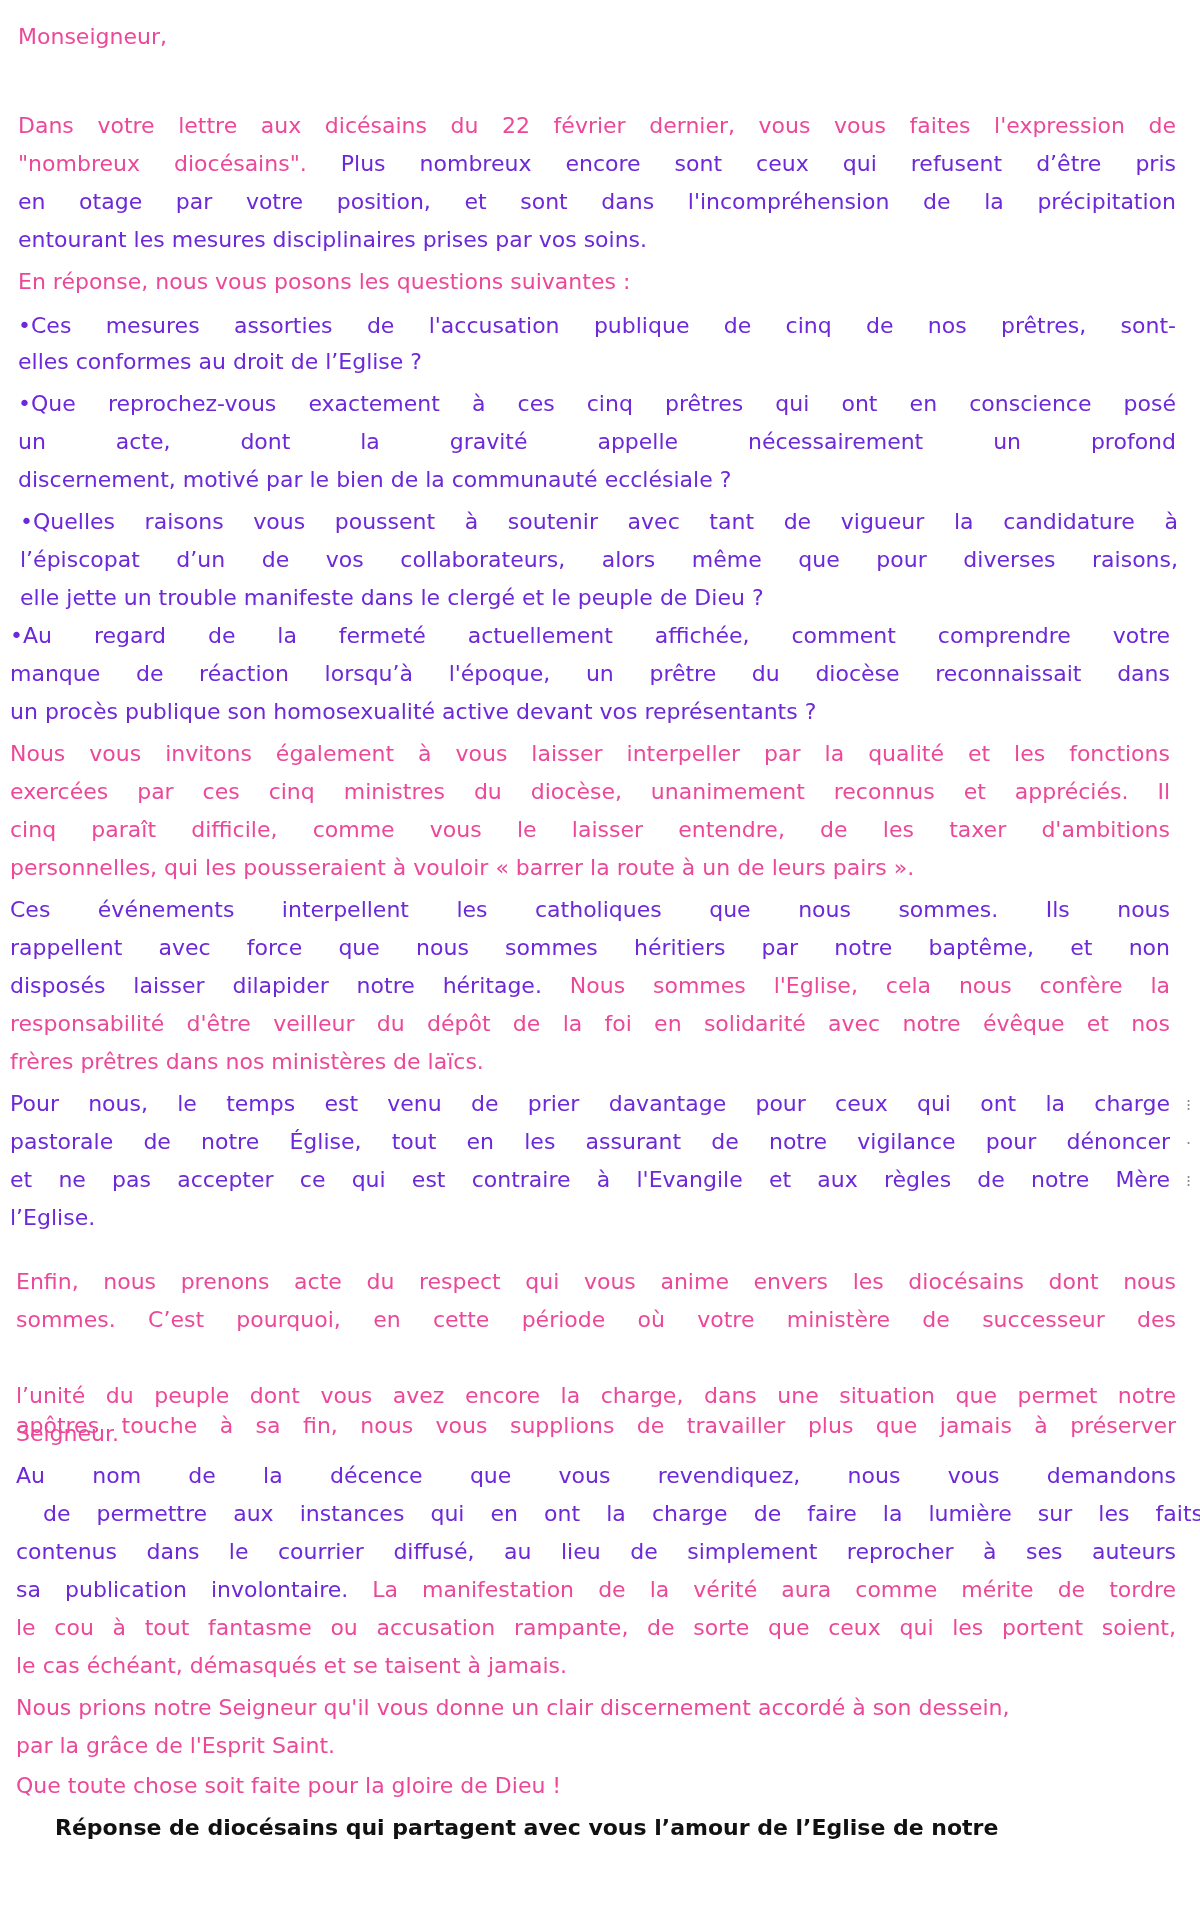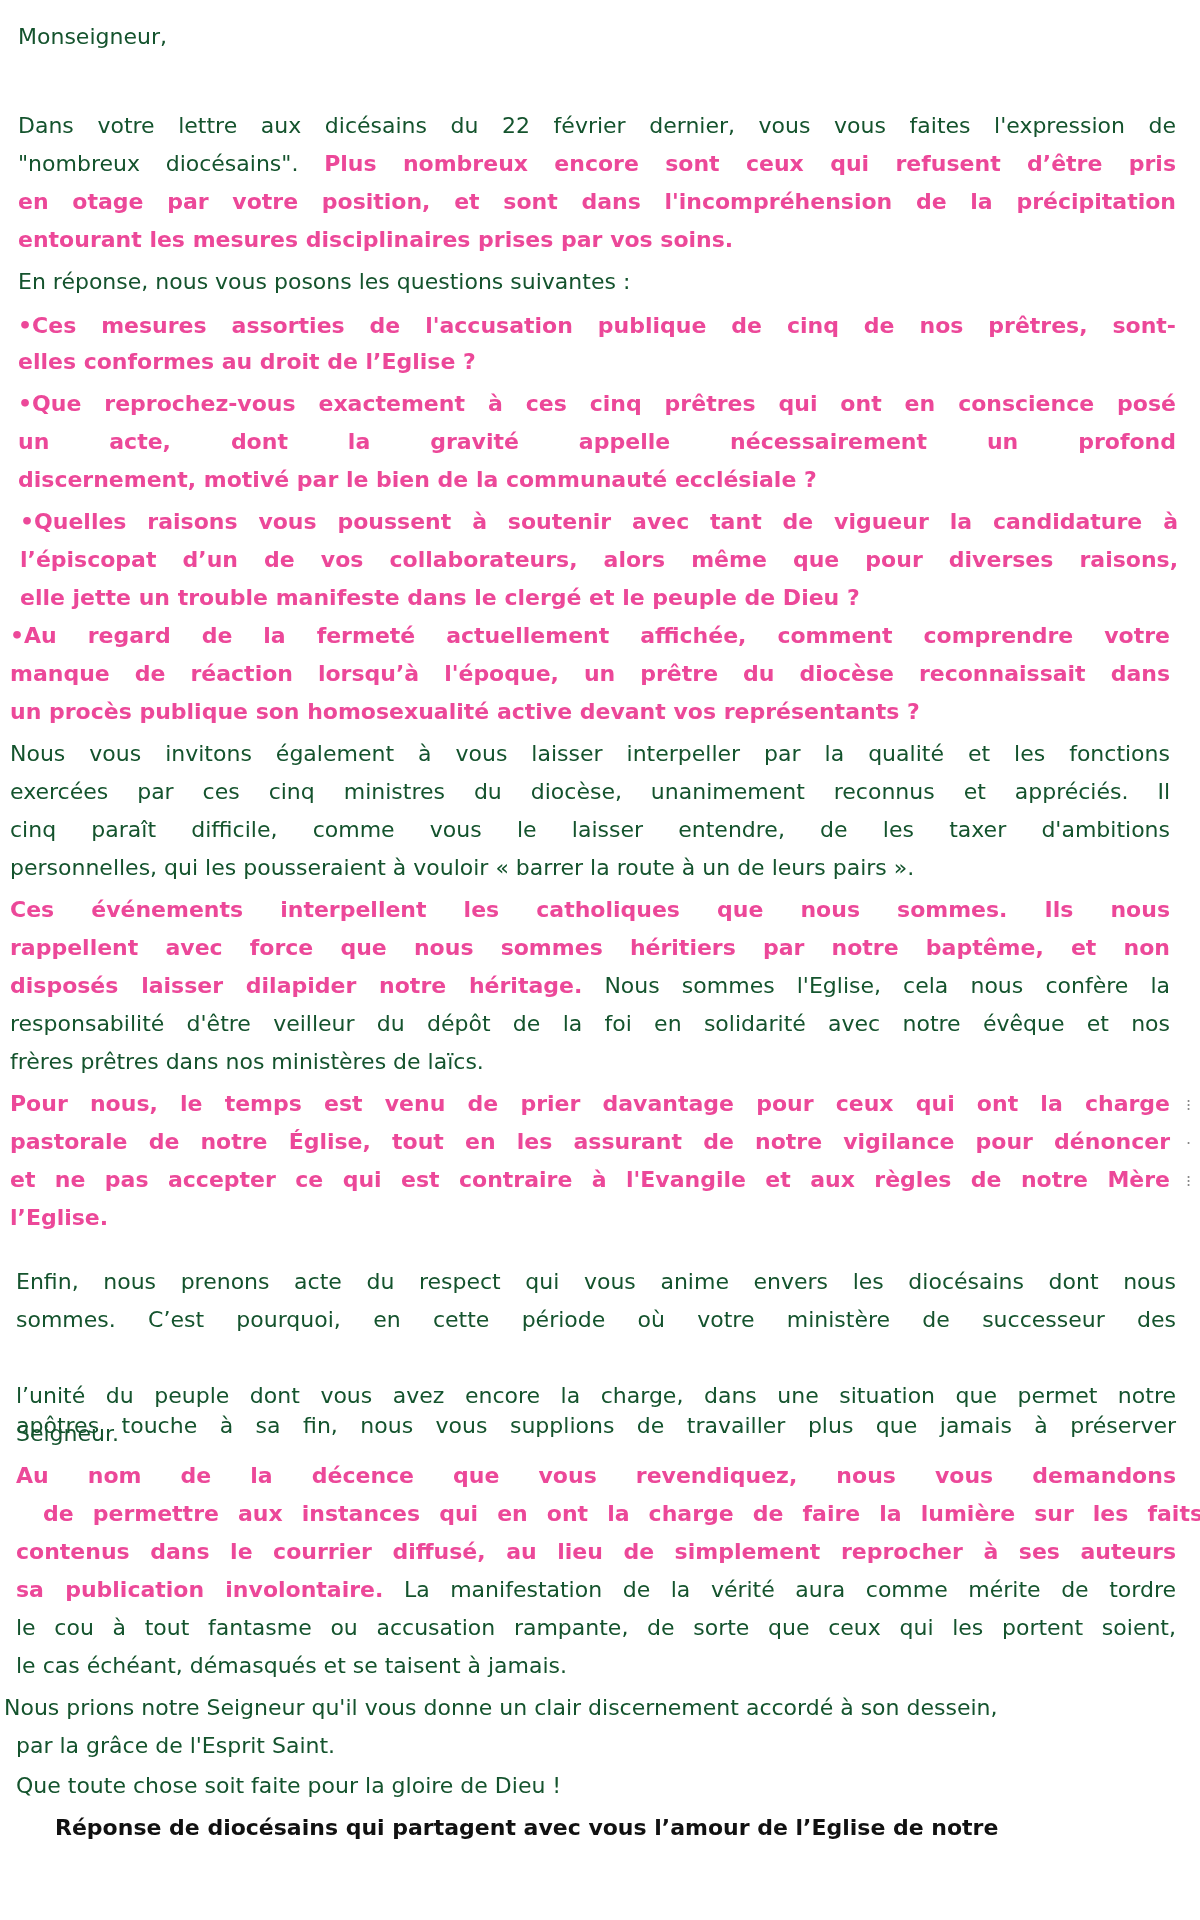--- a/index.html
+++ b/index.html
@@ -1,22 +1,22 @@
 <!DOCTYPE html>
 <html><head>
 <meta charset="utf-8">
 <style>
   html, body { margin: 0; padding: 0; background: #ffffff; }
   body { width: 1200px; height: 1920px; position: relative; overflow: hidden;
          font-family: "DejaVu Sans", sans-serif; color: #1a1a1a; }
   .line { position: absolute; left: 18px; width: 1158px; height: 38px; line-height: 38px;
           font-size: 22px; white-space: nowrap; letter-spacing: 0; }
   .j { text-align: justify; text-align-last: justify; }
-  .b { font-weight: bold; color: #ec4899; }
-  .n { font-weight: normal; color: #14532d; }
+  .b { font-weight: normal; color: #6d28d9; }
+  .n { font-weight: normal; color: #ec4899; }
   .mark { position: absolute; left: 1186px; width: 6px; font-size: 16px; color: #888; line-height: 38px; }
   .sig { position: absolute; left: 55px; width: 1090px; height: 38px; line-height: 38px;
          font-size: 22px; font-weight: bold; white-space: nowrap; color: #111; }
 </style>
 </head>
 <body>
 
 <div>
 
   <div class="line n" style="top:18px;">Monseigneur,</div>
@@ -103,21 +103,21 @@
     <div class="line b j" style="top:1495px; left:7px; width:1160px;margin-left:36px;">de permettre aux instances qui en ont la charge de faire la lumière sur les faits</div>
     <div class="line b j" style="top:1533px; left:16px; width:1160px;">contenus dans le courrier diffusé, au lieu de simplement reprocher à ses auteurs</div>
     <div class="line j" style="top:1571px; left:16px; width:1160px;">
       <span class="b">sa publication involontaire.</span><span class="n"> La manifestation de la vérité aura comme mérite de tordre</span>
     </div>
     <div class="line n j" style="top:1609px; left:16px; width:1160px;">le cou à tout fantasme ou accusation rampante, de sorte que ceux qui les portent soient,</div>
     <div class="line n" style="top:1647px; left:16px;">le cas échéant, démasqués et se taisent à jamais.</div>
   </div>
 
   <div>
-    <div class="line n" style="top:1689px; left:4px;">Nous prions notre Seigneur qu'il vous donne un clair discernement accordé à son dessein,</div>
+    <div class="line n" style="top:1689px; left:16px;">Nous prions notre Seigneur qu'il vous donne un clair discernement accordé à son dessein,</div>
     <div class="line n" style="top:1727px; left:16px;">par la grâce de l'Esprit Saint.</div>
   </div>
 
   <div class="line n" style="top:1767px; left:16px;">Que toute chose soit faite pour la gloire de Dieu !</div>
 
   <div class="sig" style="top:1809px;">Réponse de diocésains qui partagent avec vous l’amour de l’Eglise de notre</div>
 
 </div>
 
 </body></html>

